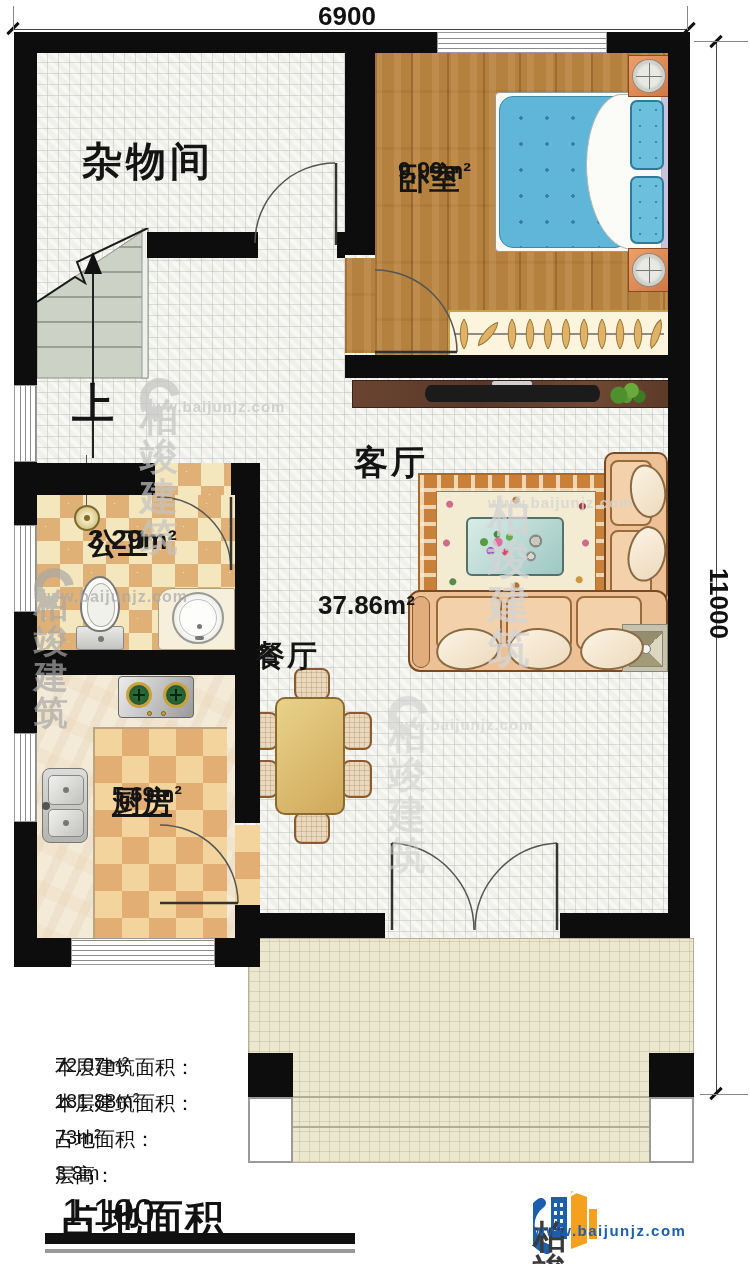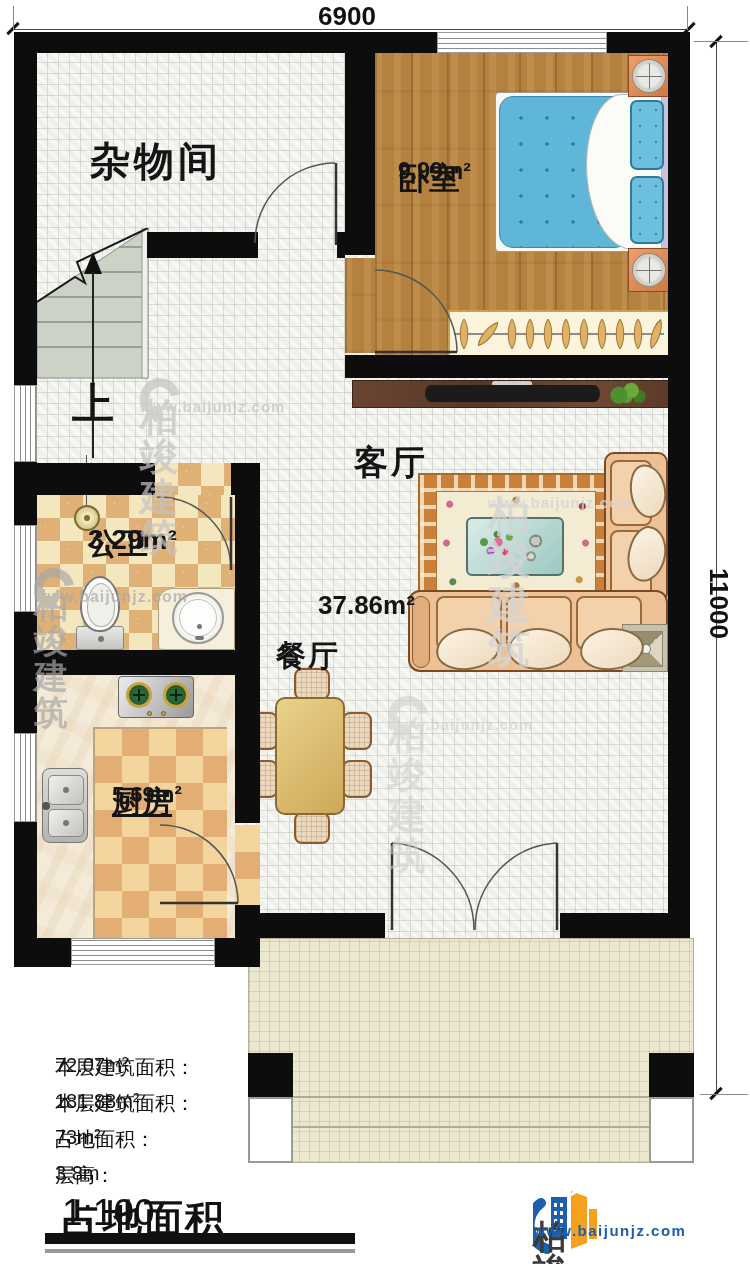--- a/index.html
+++ b/index.html
@@ -354,32 +354,32 @@
     <g stroke="#333" stroke-width="2.5">
       <line x1="336" y1="163" x2="336" y2="245"></line>
       <line x1="375" y1="352" x2="457" y2="352"></line>
       <line x1="231" y1="497" x2="231" y2="570"></line>
       <line x1="160" y1="903" x2="238" y2="903"></line>
       <line x1="392" y1="843" x2="392" y2="930"></line>
       <line x1="557" y1="843" x2="557" y2="930"></line>
     </g>
   </svg>
 
-  <div class="lbl" style="left:90px;top:134px;font-size:40px;letter-spacing:4px;">杂物间</div>
+  <div class="lbl" style="left:82px;top:134px;font-size:40px;letter-spacing:4px;">杂物间</div>
   <div class="lbl" style="left:398px;top:158px;font-size:31px;">
     <span class="wm-txt" style="display:block;">卧室</span>
     <span class="area" style="font-size:23px;">9.99m²</span>
   </div>
   <div class="lbl" style="left:354px;top:440px;font-size:34px;letter-spacing:3px;">客厅</div>
   <div class="lbl" style="left:318px;top:590px;font-size:26px;">37.86m²</div>
   <div class="lbl" style="left:88px;top:524px;font-size:30px;">
     <span class="wm-txt" style="display:block;">公卫</span>
     <span class="area" style="font-size:28px;">3.29m²</span>
   </div>
-  <div class="lbl" style="left:255px;top:636px;font-size:30px;letter-spacing:2px;margin-left:21px;">餐厅</div>
+  <div class="lbl" style="left:255px;top:636px;font-size:30px;letter-spacing:2px;">餐厅</div>
   <div class="lbl" style="left:112px;top:782px;font-size:30px;">
     <span class="wm-txt" style="display:block;text-decoration:underline;">厨房</span>
     <span class="area" style="font-size:22px;">5.69m²</span>
   </div>
 
   <div class="dim" style="left:12px;top:29px;width:678px;height:1px;"></div>
   <div class="tick" style="left:5px;top:27px;"></div>
   <div class="tick" style="left:681px;top:27px;"></div>
   <div class="ext" style="left:13px;top:6px;width:1px;height:24px;"></div>
   <div class="ext" style="left:687px;top:6px;width:1px;height:24px;"></div>

